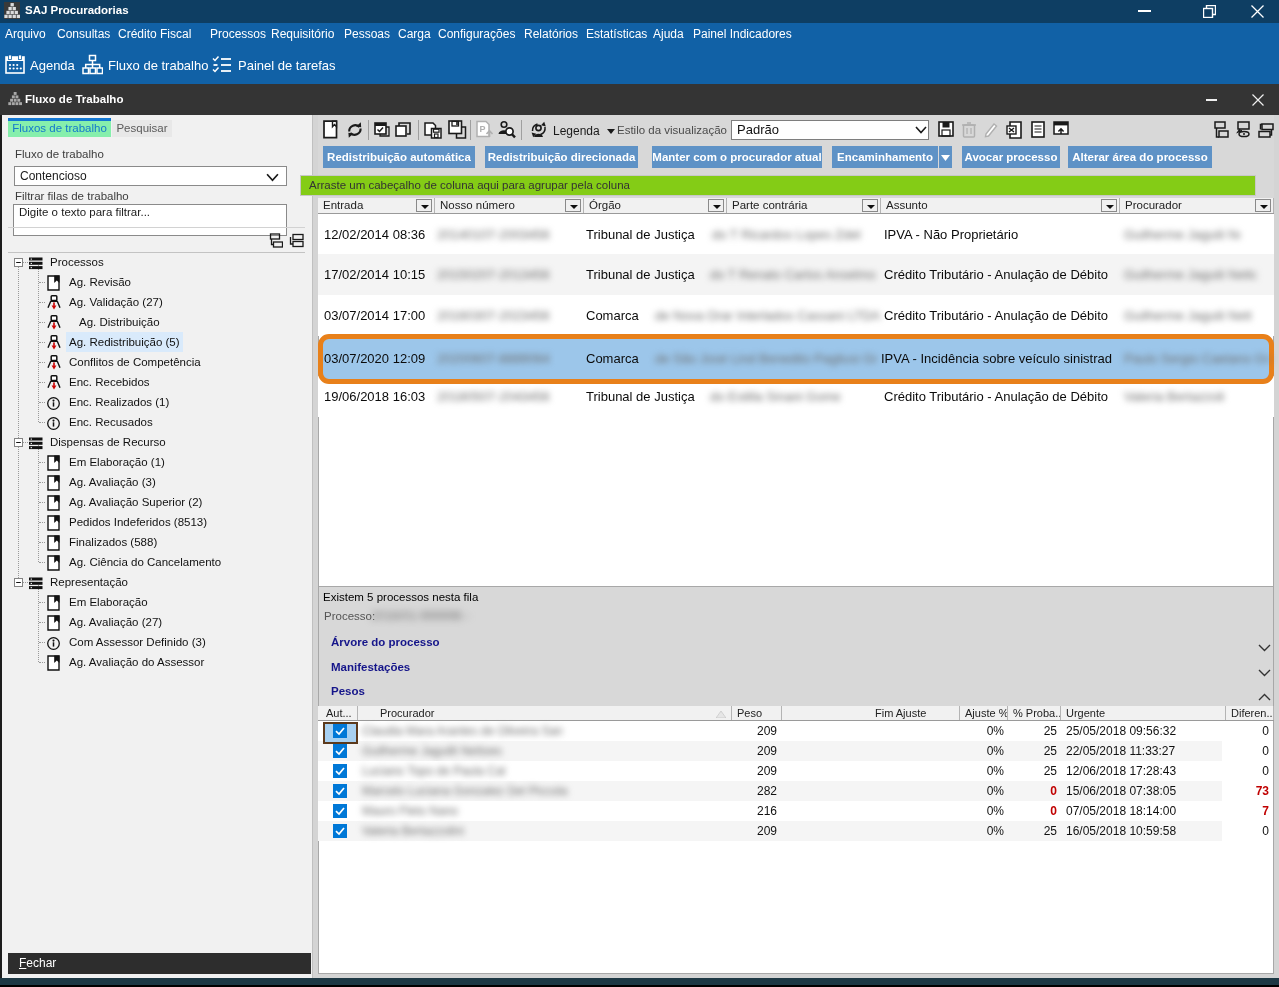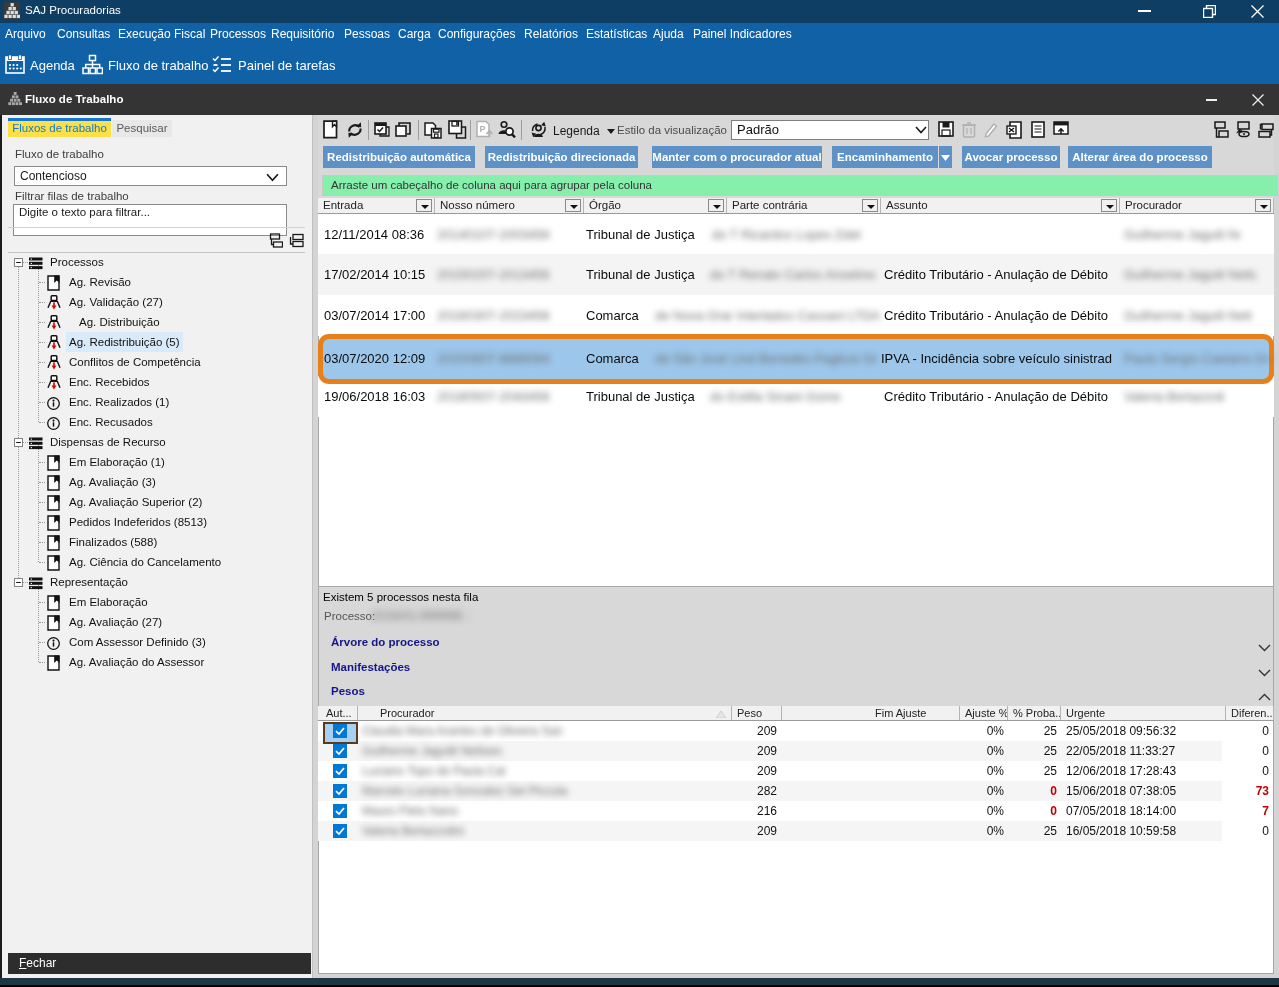--- a/index.html
+++ b/index.html
@@ -8,29 +8,29 @@
 .blur{filter:blur(3px);color:#6e6e6e;white-space:nowrap;}
 .blur2{filter:blur(3.5px);color:#787878;white-space:nowrap;}
 
 #titlebar{left:0;top:0;width:1279px;height:23px;background:#0e3e63;}
 #menubar{left:0;top:23px;width:1279px;height:22px;background:#1161a6;color:#fff;font-size:12px;}
 #menubar span{position:absolute;top:4px;white-space:nowrap;}
 #toolbar{left:0;top:45px;width:1279px;height:39px;background:#1161a6;color:#fff;font-size:13px;padding-left:30px;}
 #innerbar{left:0;top:84px;width:1279px;height:31px;background:#343434;color:#fff;}
 
 #leftpanel{left:2px;top:115px;width:311px;height:863px;background:#f1f1f1;border-right:1px solid #c0c0c0;}
-.tab1{left:8px;top:118px;width:103px;height:19px;white-space:nowrap;background:#fde047;border-top:3px solid #1377d2;color:#1379cc;font-size:11.5px;text-align:center;line-height:15px;}
+.tab1{left:8px;top:118px;width:103px;height:19px;white-space:nowrap;background:#86efac;border-top:3px solid #1377d2;color:#1379cc;font-size:11.5px;text-align:center;line-height:15px;}
 .tab2{left:112px;top:120px;width:60px;height:17px;white-space:nowrap;background:#e8e8e8;color:#5a5a5a;font-size:11.5px;text-align:center;line-height:17px;}
 .lbl{font-size:11.5px;color:#3c3c3c;}
 .inp{background:#fff;border:1px solid #8a8a8a;font-size:13px;color:#1a1a1a;line-height:17px;padding-left:5px;}
 .treerow{position:absolute;height:20px;font-size:11.5px;color:#111;line-height:20px;white-space:nowrap;}
 #fechar{left:8px;top:953px;width:303px;height:21px;background:#2d2d2d;color:#fff;font-size:12px;line-height:21px;padding-left:11px;}
 
 .bluebtn{position:absolute;top:146px;height:22px;white-space:nowrap;overflow:hidden;background:#5e92c6;color:#fff;font-size:11.5px;font-weight:bold;text-align:center;line-height:22px;}
-#groupbar{left:322px;top:175px;width:956px;height:21px;background:#86efac;border:1px solid #c8c8c8;font-size:11.5px;color:#333;line-height:19px;padding-left:8px;}
+#groupbar{left:300px;top:175px;width:956px;height:21px;background:#84cc16;border:1px solid #c8c8c8;font-size:11.5px;color:#333;line-height:19px;padding-left:8px;}
 .gridhead{background:#f1f1f1;border-bottom:1px solid #9a9a9a;font-size:11.5px;color:#222;}
 .colcell{position:absolute;top:0;height:100%;border-right:1px solid #b4b4b4;line-height:15px;padding-left:5px;white-space:nowrap;overflow:hidden;}
 .ddbtn{position:absolute;top:1px;width:16px;height:13px;background:#f0f0f0;border:1px solid #8a8a8a;}
 .ddbtn:after{content:"";position:absolute;left:4px;top:5px;border-left:4px solid transparent;border-right:4px solid transparent;border-top:4px solid #111;}
 .drow{position:absolute;left:318px;width:956px;height:41px;font-size:13px;color:#0b0b0b;}
 .dcell{position:absolute;top:0;height:41px;line-height:41px;white-space:nowrap;overflow:hidden;}
 .navyhdr{position:absolute;color:#15158a;font-weight:bold;font-size:11.5px;}
 .chev{position:absolute;width:12px;height:8px;}
 .pesrow{position:absolute;left:318px;width:904px;height:20px;font-size:12px;color:#111;line-height:20px;}
 .pcell{position:absolute;top:0;height:20px;line-height:20px;white-space:nowrap;overflow:hidden;}
@@ -45,36 +45,36 @@
         <rect x="7.50" y="3.90" width="2.90" height="2.90" fill="#dcdcdc"></rect>
         <rect x="2.10" y="7.30" width="2.90" height="2.90" fill="#dcdcdc"></rect>
         <rect x="5.70" y="7.30" width="2.90" height="2.90" fill="#dcdcdc"></rect>
         <rect x="9.30" y="7.30" width="2.90" height="2.90" fill="#dcdcdc"></rect>
         <rect x="0.30" y="10.70" width="2.90" height="2.90" fill="#dcdcdc"></rect>
         <rect x="3.90" y="10.70" width="2.90" height="2.90" fill="#dcdcdc"></rect>
         <rect x="7.50" y="10.70" width="2.90" height="2.90" fill="#dcdcdc"></rect>
         <rect x="11.10" y="10.70" width="2.90" height="2.90" fill="#dcdcdc"></rect>
       </svg>
   </div>
-  <div class="abs" style="left:25px;top:4px;color:#fff;font-size:11.5px;font-weight:normal;">SAJ Procuradorias</div>
+  <div class="abs" style="left:25px;top:4px;color:#fff;font-size:11.5px;font-weight:bold;">SAJ Procuradorias</div>
   <svg class="abs" style="left:1138px;top:10px" width="13" height="2">
       <rect width="13" height="2" fill="#fff"></rect>
     </svg>
   <svg class="abs" style="left:1203px;top:5px" width="13" height="13" viewBox="0 0 13 13">
       <rect x="0.5" y="3.5" width="9" height="9" fill="none" stroke="#fff" stroke-width="1.4"></rect>
       <path d="M3.5 3.5 v-3 h9 v9 h-3" fill="none" stroke="#fff" stroke-width="1.4"></path>
     </svg>
   <svg class="abs" style="left:1251px;top:5px" width="13" height="13" viewBox="0 0 13 13">
       <path d="M0.5 0.5 L12.5 12.5 M12.5 0.5 L0.5 12.5" stroke="#fff" stroke-width="1.3"></path>
     </svg>
 </div>
 <div class="abs" id="menubar">
 <span style="left:5px">Arquivo</span>
     <span style="left:57px">Consultas</span>
-    <span style="left:118px">Execução Fiscal</span>
+    <span style="left:118px">Crédito Fiscal</span>
     <span style="left:210px">Processos</span>
     <span style="left:271px">Requisitório</span>
     <span style="left:344px">Pessoas</span>
     <span style="left:398px">Carga</span>
     <span style="left:438px">Configurações</span>
     <span style="left:524px">Relatórios</span>
     <span style="left:586px">Estatísticas</span>
     <span style="left:653px">Ajuda</span>
     <span style="left:693px">Painel Indicadores</span>
 </div>
@@ -483,24 +483,25 @@
 <div class="abs" id="groupbar">Arraste um cabeçalho de coluna aqui para agrupar pela coluna</div>
 <div class="abs gridhead" style="left:318px;top:198px;width:956px;height:16px;">
     <div class="colcell" style="left:0px;width:117px;">Entrada<div class="ddbtn" style="left:98px;"></div></div>
     <div class="colcell" style="left:117px;width:149px;">Nosso número<div class="ddbtn" style="left:130px;"></div></div>
     <div class="colcell" style="left:266px;width:143px;">Órgão<div class="ddbtn" style="left:124px;"></div></div>
     <div class="colcell" style="left:409px;width:154px;">Parte contrária<div class="ddbtn" style="left:135px;"></div></div>
     <div class="colcell" style="left:563px;width:239px;">Assunto<div class="ddbtn" style="left:220px;"></div></div>
     <div class="colcell" style="left:802px;width:154px;">Procurador<div class="ddbtn" style="left:135px;"></div></div>
   </div>
 <div class="drow" style="top:214px;background:#fff;">
-    <div class="dcell" style="left:6px;">12/11/2014 08:36</div>
+    <div class="dcell" style="left:6px;">12/02/2014 08:36</div>
     <div class="dcell blur" style="left:119px;width:120px;">20140107-2003456</div>
     <div class="dcell" style="left:268px;">Tribunal de Justiça</div>
     <div class="dcell blur" style="left:394px;width:148px;">do T Ricardos Lopes Zdebti</div>
+    <div class="dcell" style="left:566px;width:236px;">IPVA - Não Proprietário</div>
     <div class="dcell blur" style="left:806px;width:116px;">Guilherme Jaguili Netto</div>
   </div>
 <div class="drow" style="top:254px;background:#f4f4f4;">
     <div class="dcell" style="left:6px;">17/02/2014 10:15</div>
     <div class="dcell blur" style="left:119px;width:122px;">20150207-2013456</div>
     <div class="dcell" style="left:268px;">Tribunal de Justiça</div>
     <div class="dcell blur" style="left:392px;width:167px;">do T Renato Carlos Anselmo Si</div>
     <div class="dcell" style="left:566px;width:236px;">Crédito Tributário - Anulação de Débito</div>
     <div class="dcell blur" style="left:806px;width:133px;">Guilherme Jaguili Netto</div>
   </div>

